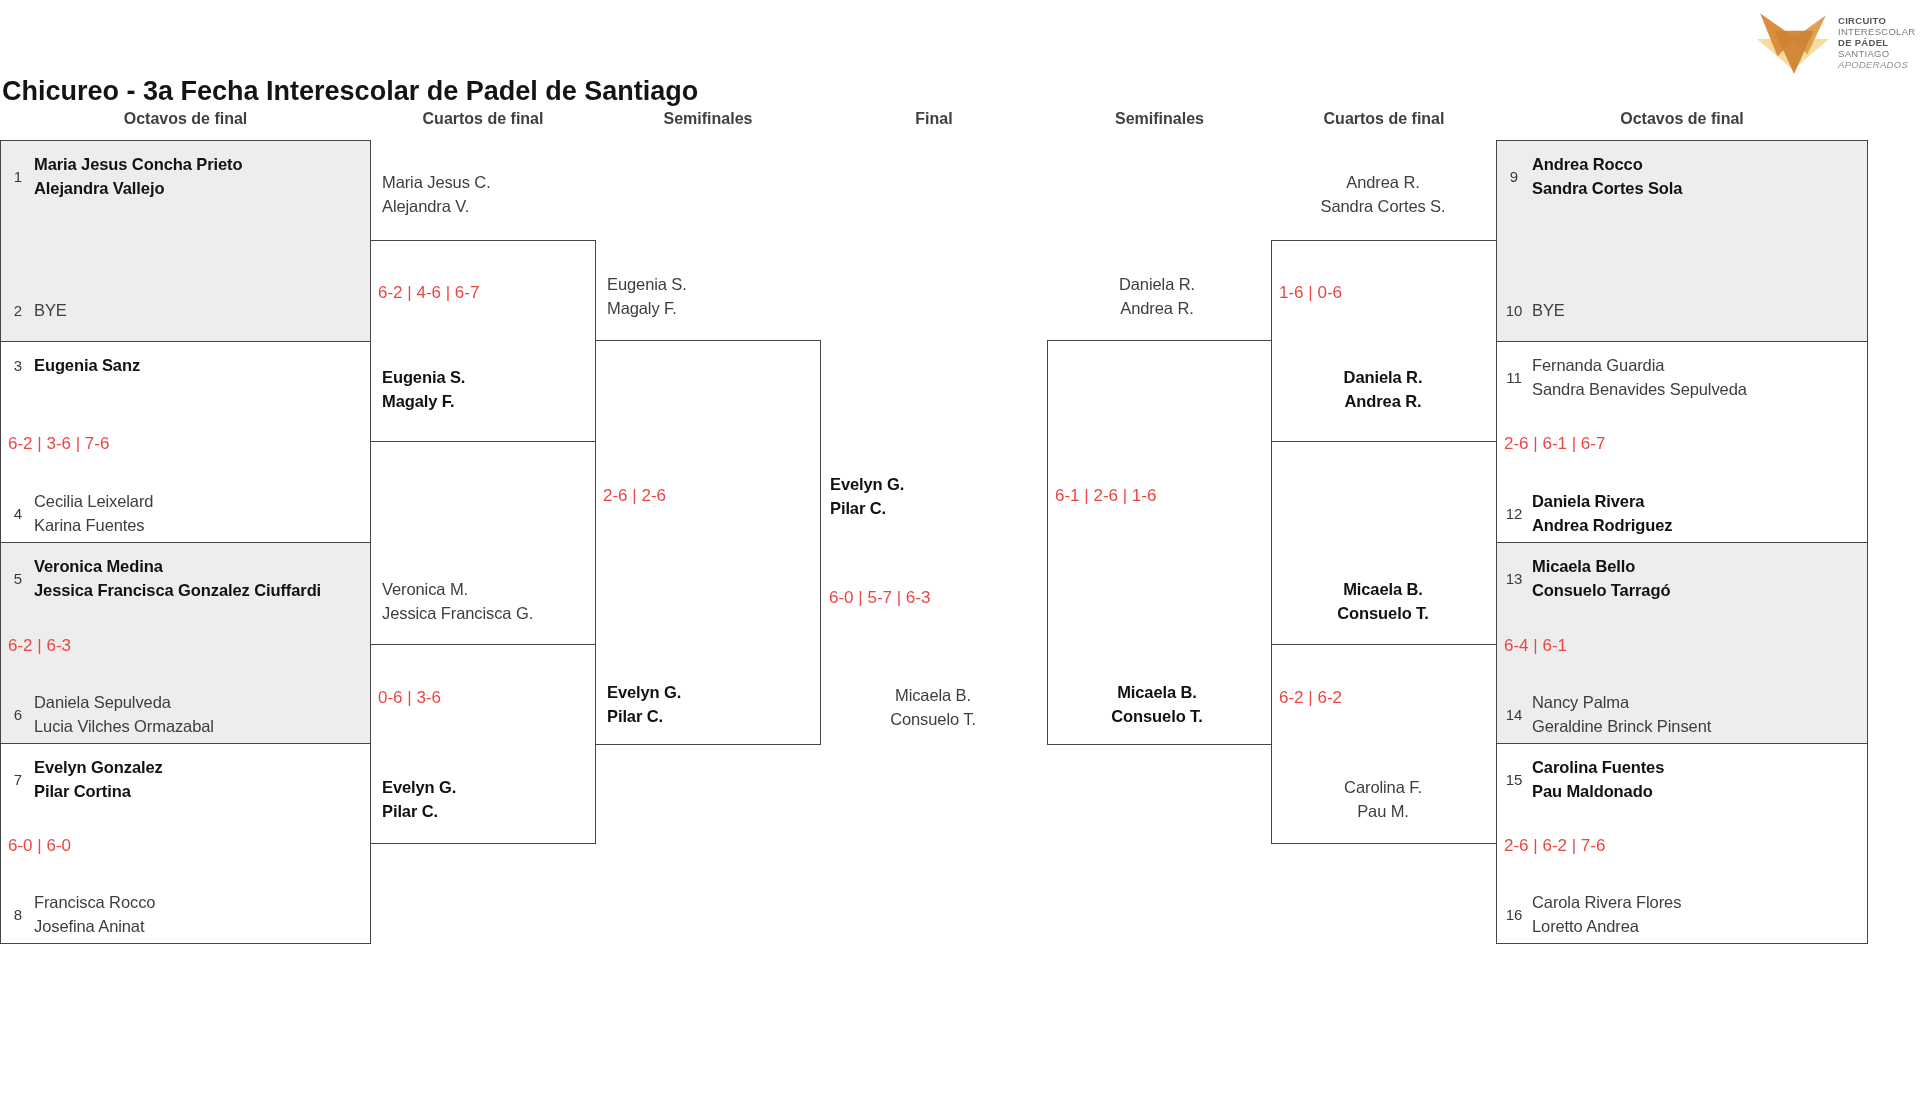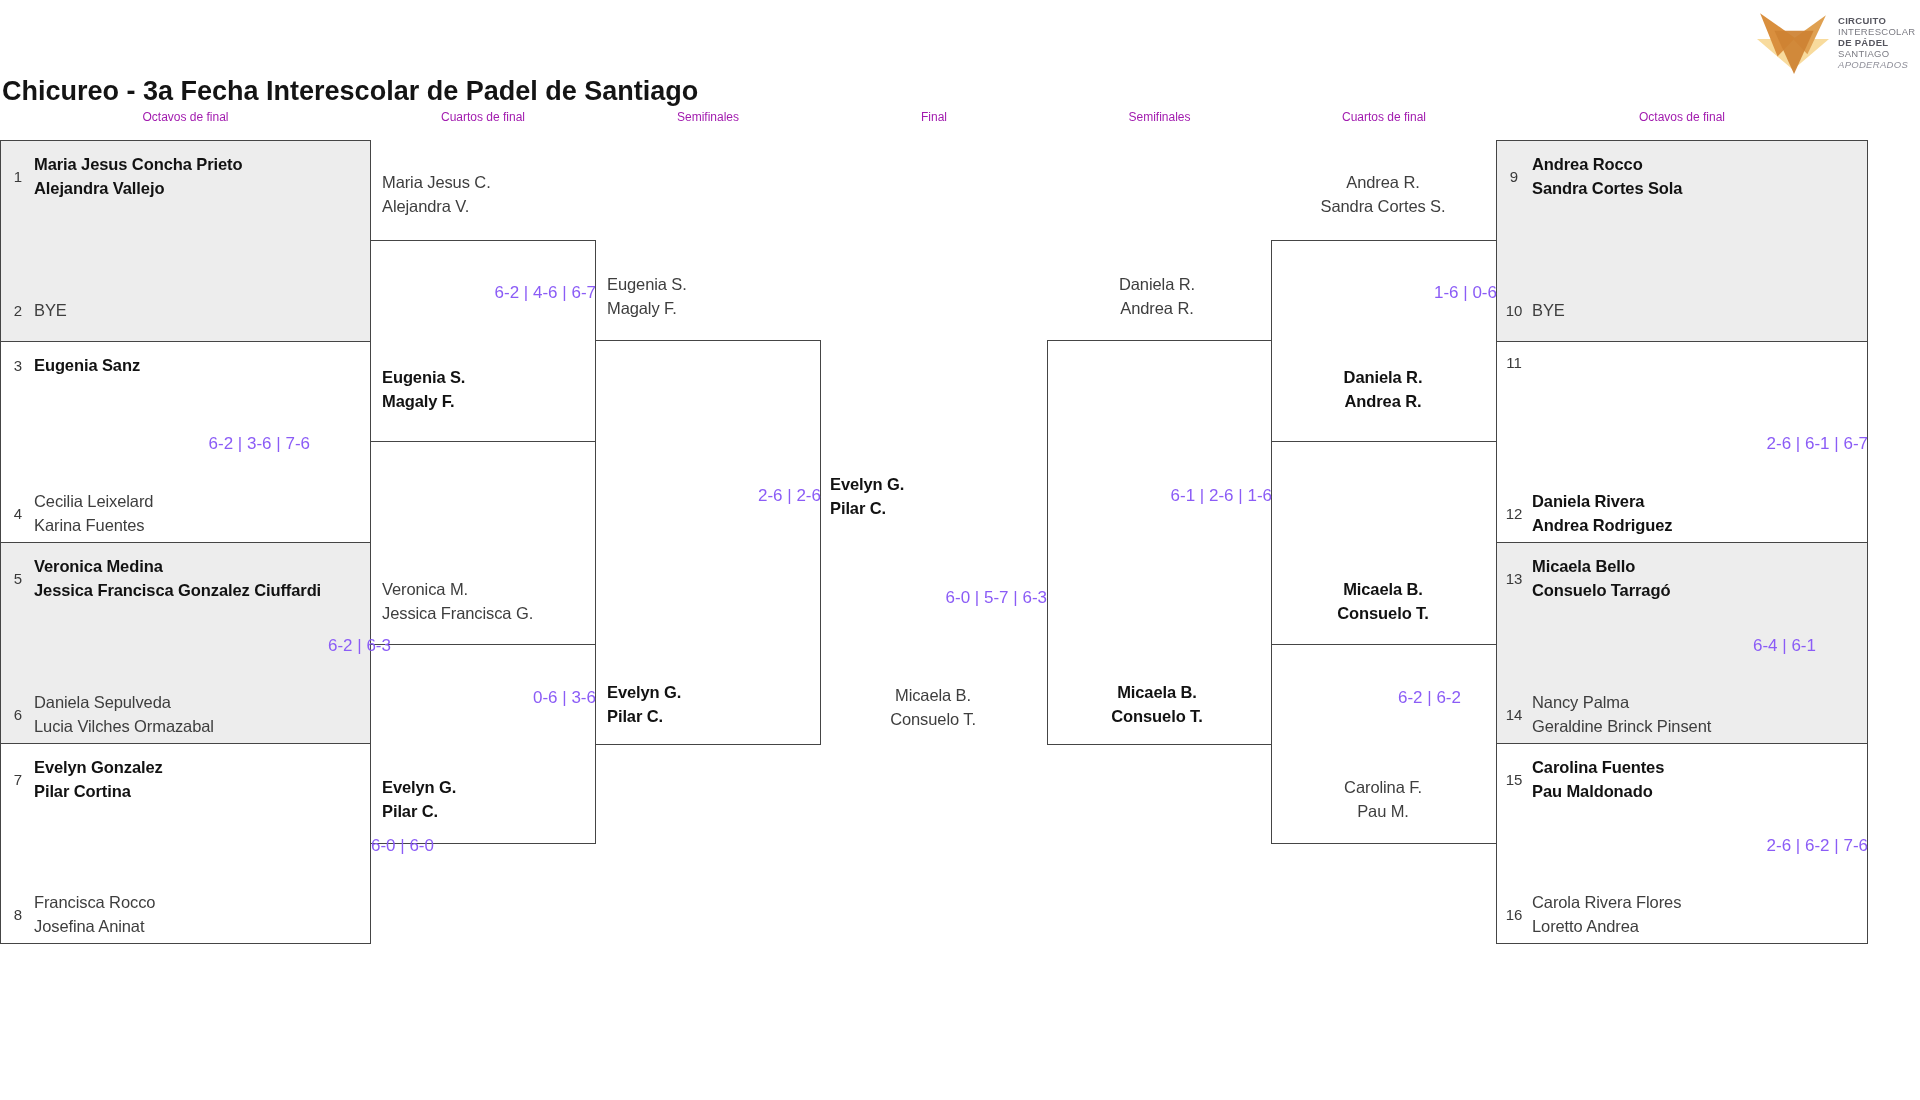--- a/index.html
+++ b/index.html
@@ -1,29 +1,29 @@
 <!DOCTYPE html>
 <html><head>
 <meta charset="utf-8">
 <style>
   html,body{margin:0;padding:0;background:#fff;}
   .stage{position:relative;width:1920px;height:1100px;background:#fff;overflow:hidden;
          font-family:"Liberation Sans",sans-serif;}
   .title{position:absolute;left:2px;top:6px;font-size:27px;font-weight:700;
          line-height:34px;color:#141414;white-space:pre;}
-  .round-h{position:absolute;top:110px;font-size:12px;font-weight:400;color:#a21caf;text-align:center;}
+  .round-h{position:absolute;top:110px;font-size:16px;font-weight:700;color:#404040;text-align:center;}
   .box{position:absolute;border:1px solid #454545;box-sizing:border-box;background:#fff;}
   .box.gray{background:#ededed;}
   .seed{position:absolute;display:flex;align-items:center;gap:6px;}
   .num{font-size:15px;color:#3a3a3a;flex:0 0 20px;text-align:center;}
   .num.wide{flex-basis:24px;}
   .names{font-size:16.5px;line-height:23.5px;color:#3e3e3e;letter-spacing:-0.1px;}
   .ln{display:block;white-space:nowrap;}
   .win{font-weight:700;color:#121212;}
-  .score{position:absolute;font-size:17px;color:#8b5cf6;text-align:right;white-space:nowrap;}
+  .score{position:absolute;font-size:17px;color:#ef4444;text-align:left;white-space:nowrap;margin-left:8px;}
   .tlabel{position:absolute;font-size:16.5px;line-height:24px;color:#3e3e3e;letter-spacing:-0.1px;}
   .tlabel.win{font-weight:700;color:#121212;}
   .r{text-align:center;}
   .logo{position:absolute;left:1757px;top:10px;display:flex;align-items:center;gap:9px;}
   .logo-text{font-size:9.5px;line-height:11px;letter-spacing:0.3px;width:86px;}
   .lg-b{font-weight:700;color:#56565f;}
   .lg-r{color:#7b7b83;}
   .lg-i{font-style:italic;color:#90909a;}
 </style>
 </head>
@@ -146,20 +146,24 @@
     </span>
   </div>
   <div class="seed" style="left:1502px;top:299px">
     <span class="num wide">10</span>
     <span class="names">
       <span class="ln">BYE</span>
     </span>
   </div>
   <div class="seed" style="left:1502px;top:354px">
     <span class="num wide">11</span>
+    <span class="names">
+      <span class="ln">Fernanda Guardia</span>
+      <span class="ln">Sandra Benavides Sepulveda</span>
+    </span>
   </div>
   <div class="seed" style="left:1502px;top:490px">
     <span class="num wide">12</span>
     <span class="names win">
       <span class="ln">Daniela Rivera</span>
       <span class="ln">Andrea Rodriguez</span>
     </span>
   </div>
   <div class="seed" style="left:1502px;top:555px">
     <span class="num wide">13</span>

